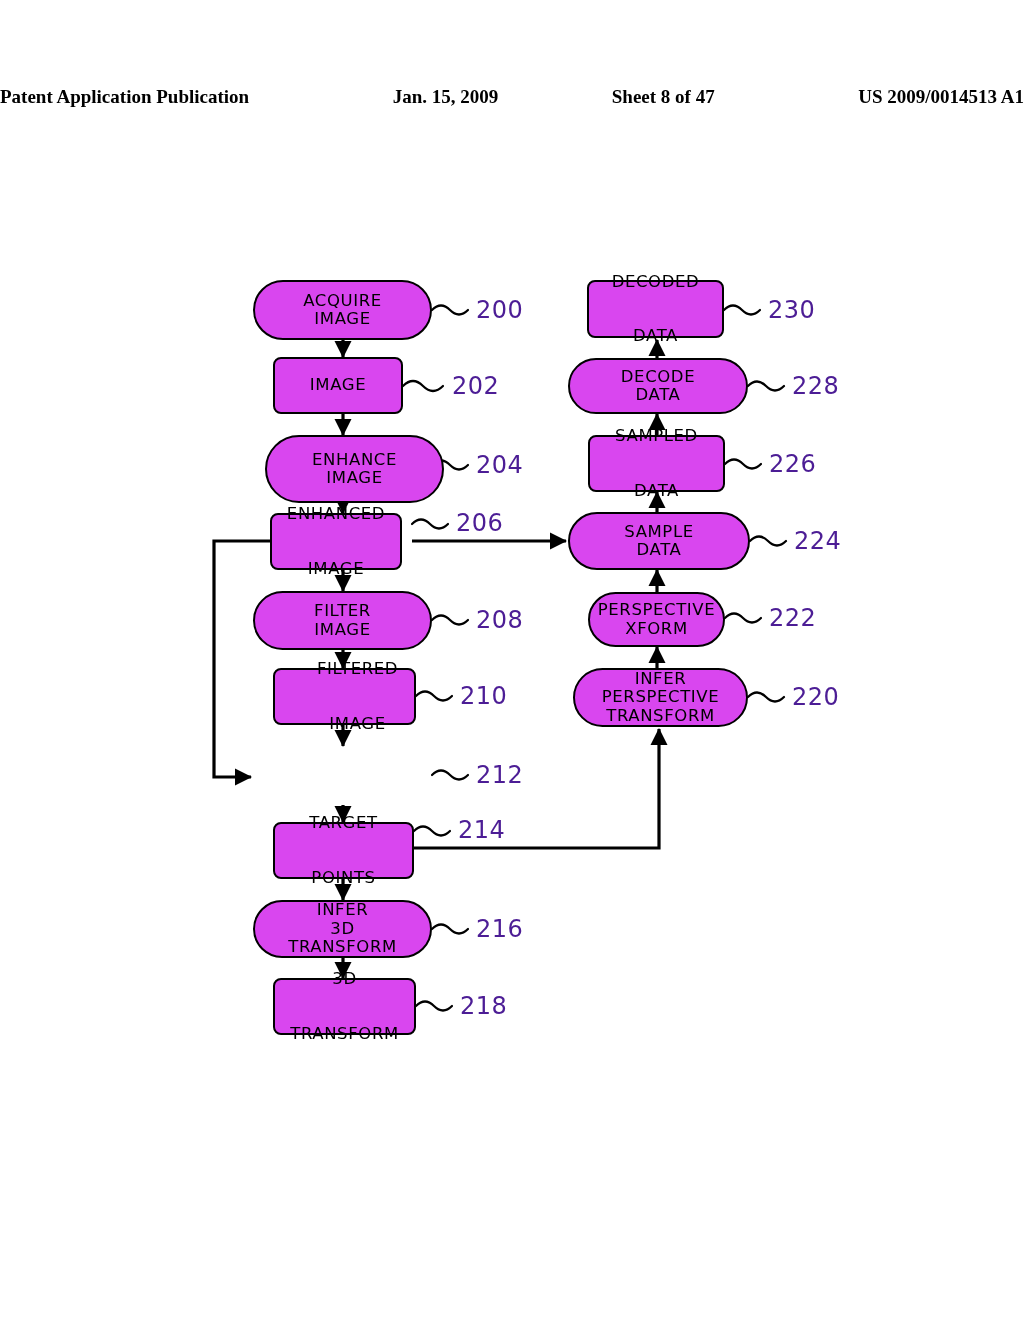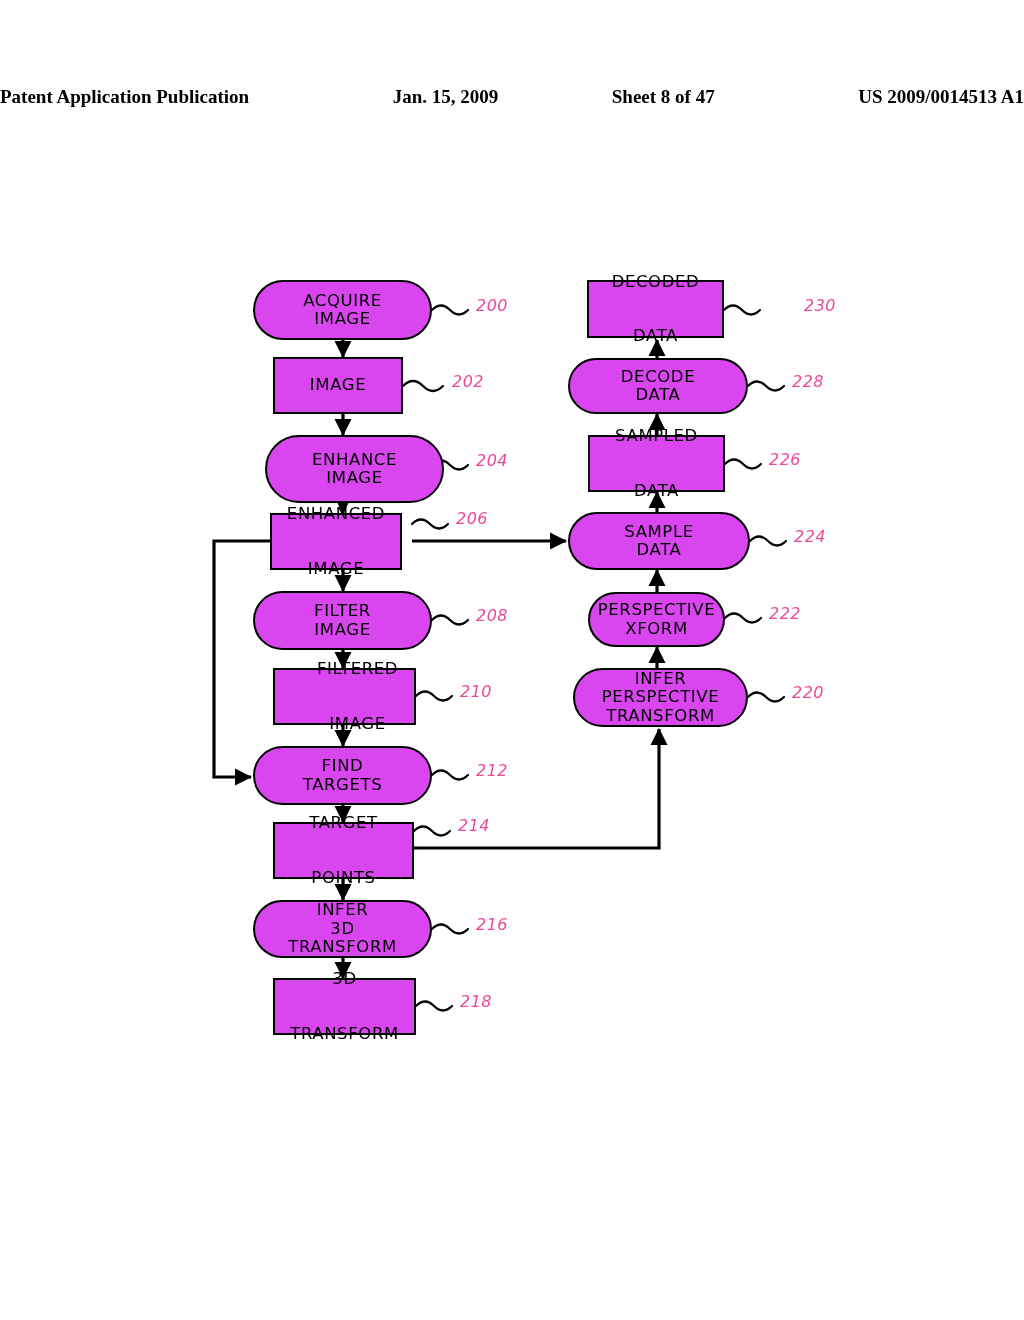--- a/index.html
+++ b/index.html
@@ -60,31 +60,30 @@
     align-items: center;
     justify-content: center;
     text-align: center;
     font-family: "DejaVu Sans", sans-serif;
     font-size: 16.5px;
     line-height: 1.12;
     letter-spacing: 0.6px;
     color: #000;
   }
   .node.process { border-radius: 999px; }
-  .node.data    { border-radius: 0; gap: 36px; }
+  .node.data    { border-radius: 8px; gap: 36px; }
   .node .ln { display: block; white-space: nowrap; }
 
   
   .refnum {
     position: absolute;
     font-family: "DejaVu Sans", sans-serif;
-    font-style: italic;
-    font-size: 16px;
+    font-size: 24px;
     letter-spacing: 0.5px;
-    color: #ec4899;
+    color: #4c1d95;
     white-space: nowrap;
   }
 
   
   #fig-caption {
     position: absolute;
     left: 440px;
     top: 1048px;
     font-family: "DejaVu Sans", sans-serif;
     font-style: italic;
@@ -183,24 +182,20 @@
   <div class="node process" style="left:253px; top:591px; width:179px; height:59px;">
     <span class="ln">FILTER</span>
     <span class="ln">IMAGE</span>
   </div>
 
   <div class="node data" style="left:273px; top:668px; width:143px; height:57px;padding-left:26px;">
     <span class="ln">FILTERED</span>
     <span class="ln">IMAGE</span>
   </div>
 
-  <div class="node process" style="left:253px; top:746px; width:179px; height:59px;">
-    <span class="ln">FIND</span>
-    <span class="ln">TARGETS</span>
-  </div>
 
   <div class="node data" style="left:273px; top:822px; width:141px; height:57px;">
     <span class="ln">TARGET</span>
     <span class="ln">POINTS</span>
   </div>
 
   <div class="node process" style="left:253px; top:900px; width:179px; height:58px;">
     <span class="ln">INFER</span>
     <span class="ln">3D</span>
     <span class="ln">TRANSFORM</span>
@@ -251,15 +246,15 @@
   <div class="refnum" style="left:476px; top:761px;">212</div>
   <div class="refnum" style="left:458px; top:816px;">214</div>
   <div class="refnum" style="left:476px; top:915px;">216</div>
   <div class="refnum" style="left:460px; top:992px;">218</div>
 
   <div class="refnum" style="left:792px; top:683px;">220</div>
   <div class="refnum" style="left:769px; top:604px;">222</div>
   <div class="refnum" style="left:794px; top:527px;">224</div>
   <div class="refnum" style="left:769px; top:450px;">226</div>
   <div class="refnum" style="left:792px; top:372px;">228</div>
-  <div class="refnum" style="left:768px; top:296px;margin-left:36px;">230</div>
+  <div class="refnum" style="left:768px; top:296px;">230</div>
 
 </div>
 
 </body></html>

